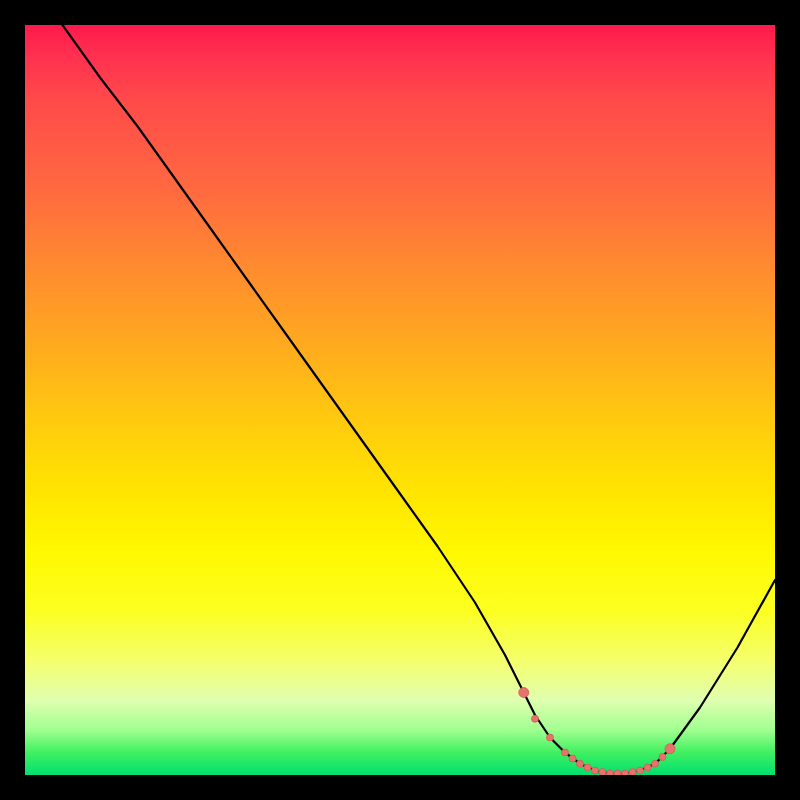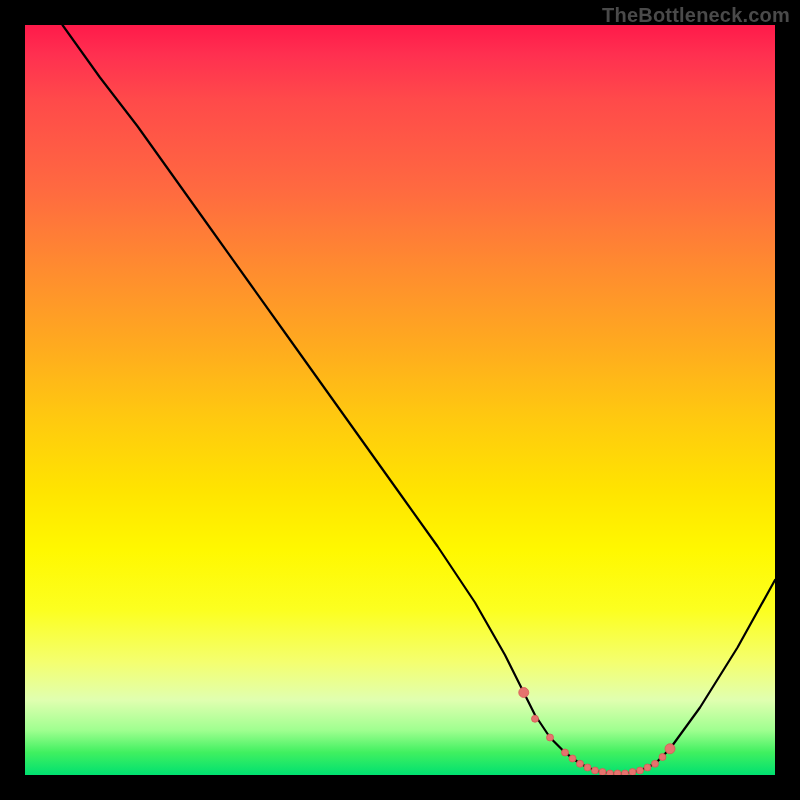--- a/index.html
+++ b/index.html
@@ -45,21 +45,20 @@
     font-size: 20px;
     font-weight: bold;
     color: #4a4a4a;
     letter-spacing: 0.2px;
   }
 </style>
 </head>
 <body>
 <div class="container">
 
-  <div class="watermark">TheBottleneck.com</div>
 
   <div class="plot-area">
     <div class="gradient-bg"></div>
     <svg class="curve-svg" viewBox="0 0 750 750" preserveAspectRatio="none">
       <path id="curve-path" fill="none" stroke="#000000" stroke-width="2.2" stroke-linejoin="round" stroke-linecap="round" d="M37.50 0.00 L75.00 52.50 L112.50 101.25 L150.00 153.75 L187.50 206.25 L225.00 258.75 L262.50 311.25 L300.00 363.75 L337.50 416.25 L375.00 468.75 L412.50 521.25 L450.00 577.50 L480.00 630.00 L495.00 660.00 L510.00 690.00 L525.00 712.50 L540.00 727.50 L555.00 738.75 L570.00 745.50 L585.00 748.50 L600.00 748.50 L615.00 745.50 L630.00 738.75 L645.00 723.75 L675.00 682.50 L712.50 622.50 L750.00 555.00"></path>
       <g id="markers">
           <circle cx="498.75" cy="667.50" r="5" fill="#e6736e" stroke="#d65a55" stroke-width="0.8"></circle>
           <circle cx="510.00" cy="693.75" r="3.5" fill="#e6736e" stroke="#d65a55" stroke-width="0.8"></circle>
           <circle cx="525.00" cy="712.50" r="3.5" fill="#e6736e" stroke="#d65a55" stroke-width="0.8"></circle>
           <circle cx="540.00" cy="727.50" r="3.5" fill="#e6736e" stroke="#d65a55" stroke-width="0.8"></circle>

